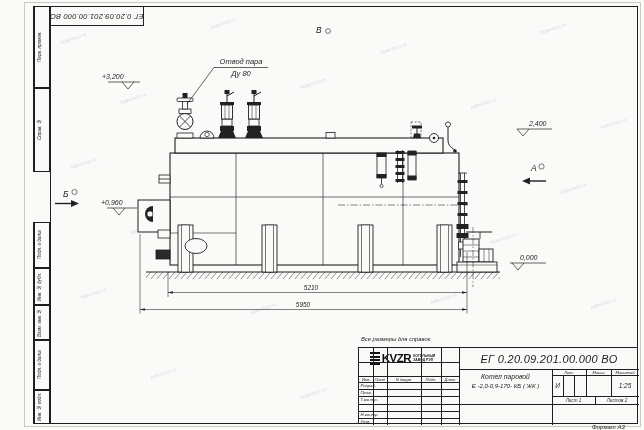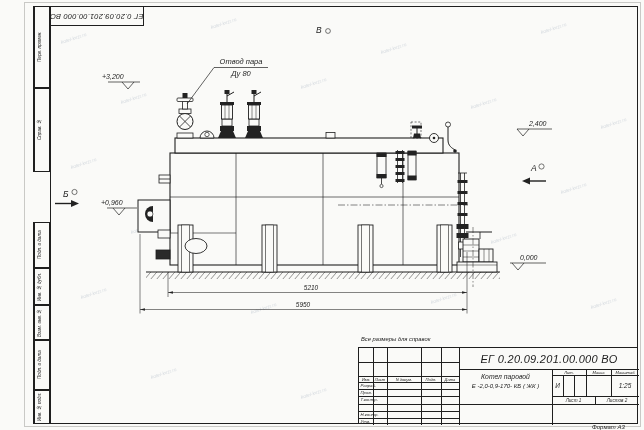--- a/index.html
+++ b/index.html
@@ -365,15 +365,23 @@
   <div class="cell tname2">Е -2,0-0,9-170- КБ ( ЖК )</div>
 
   <div class="cell" style="left:193px;top:21px;width:34px;height:6px;font-size:4.1px">Лит.</div>
   <div class="cell" style="left:227px;top:21px;width:25px;height:6px;font-size:4.1px">Масса</div>
   <div class="cell" style="left:252px;top:21px;width:28px;height:6px;font-size:4.1px">Масштаб</div>
   <div class="cell" style="left:193px;top:27px;width:11px;height:21px;font-size:6.5px">И</div>
   <div class="cell" style="left:252px;top:27px;width:28px;height:21px;font-size:6.5px">1:25</div>
   <div class="cell" style="left:193px;top:48px;width:43px;height:8px;font-size:4.6px">Лист 1</div>
   <div class="cell" style="left:236px;top:48px;width:44px;height:8px;font-size:4.6px">Листов 2</div>
 
+  <div class="logo-row">
+    <div class="logo-stripes"></div>
+    <span class="logo-kvzr">KVZR</span>
+    <span class="logo-co">
+      <span>КОТЕЛЬНЫЙ</span>
+      <span>ЗАВОД РЭП</span>
+    </span>
+  </div>
 </div>
 
 <div class="abs fmt">Формат А3</div>
 
 </body></html>

